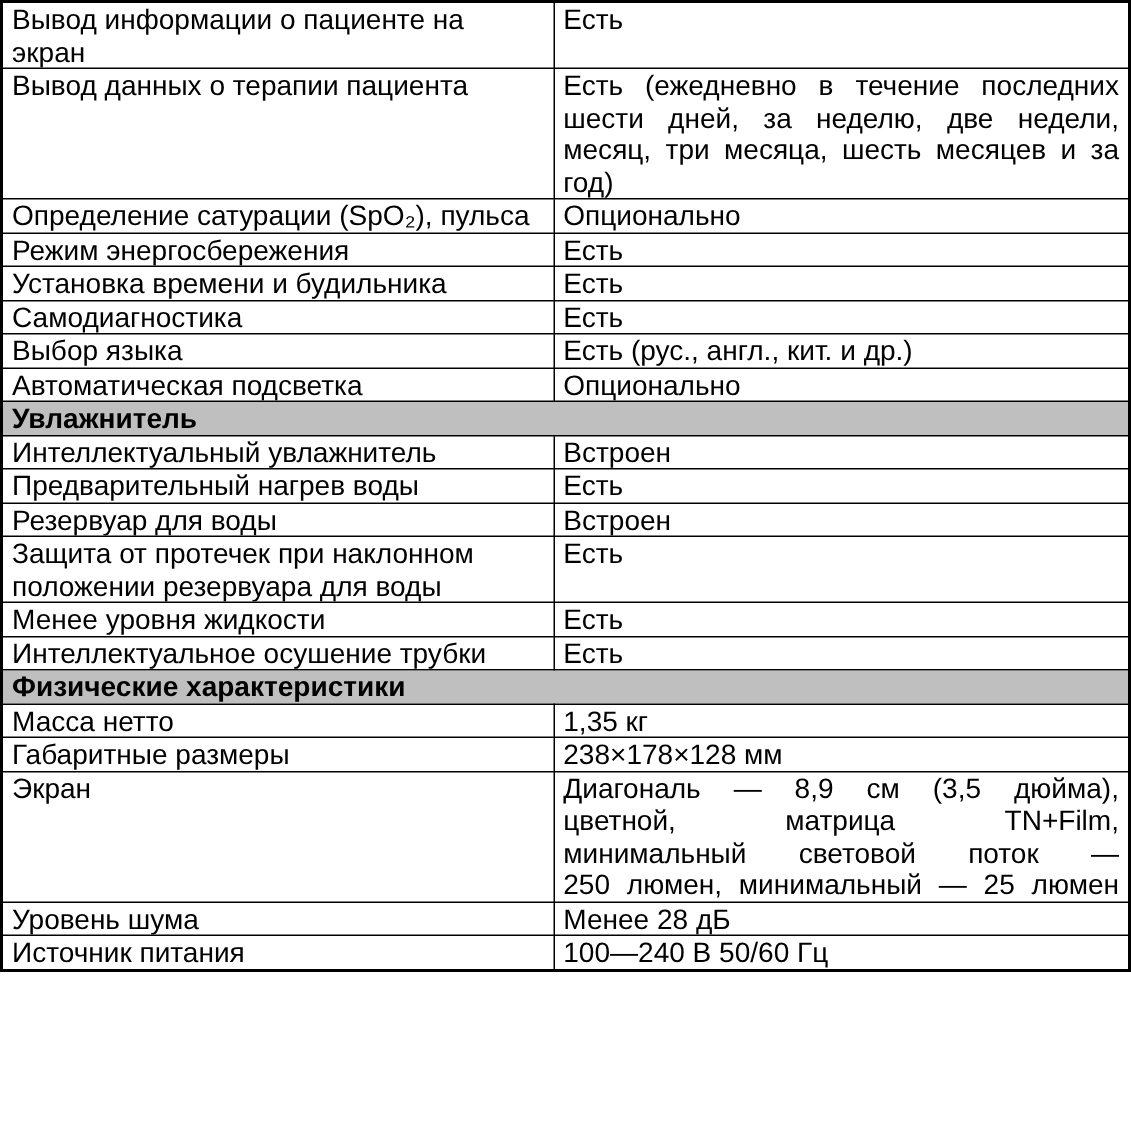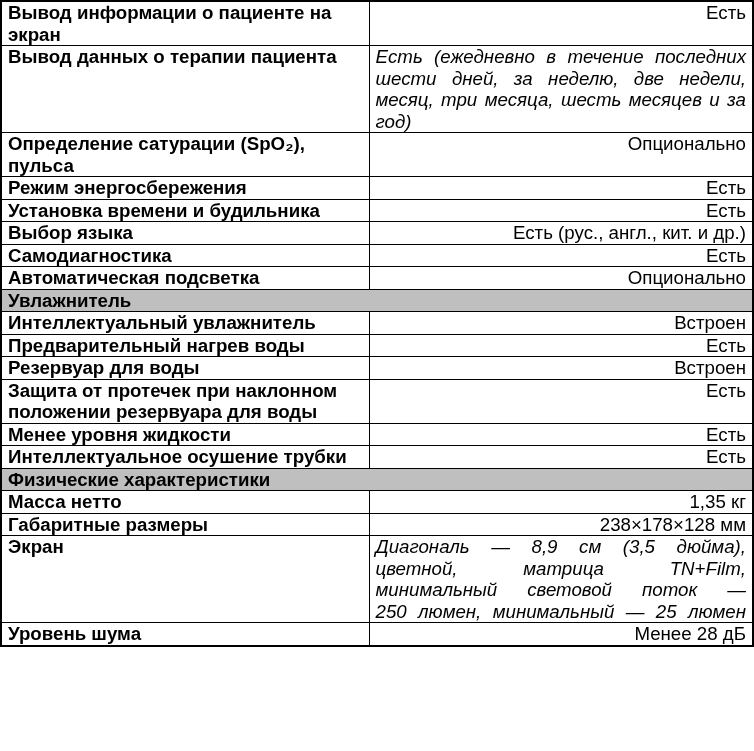--- a/index.html
+++ b/index.html
@@ -21,31 +21,29 @@
     color: #000;
   }
   .spec-table td {
     border: 1.5px solid #000;
     padding: 0 6px;
     vertical-align: top;
     overflow: hidden;
   }
   .col-label { width: 368px; }
   .label-cell {
-    font-weight: bold;
+    font-weight: normal;
   }
   .value-cell {
     padding-left: 8px;
-    text-align: right;
   }
   .value-cell.multiline {
     white-space: pre-line;
     text-align: justify;
     text-align-last: justify;
-    font-style: italic;
   }
   .section-cell {
     font-weight: bold;
     background: var(--section-bg, #bfbfbf);
     margin-top: 24px;
   }
 </style>
 </head>
 <body>
 
@@ -77,27 +75,27 @@
     <td class="label-cell">Режим энергосбережения</td>
     <td class="value-cell">Есть</td>
   </tr>
 
   <tr>
     <td class="label-cell">Установка времени и будильника</td>
     <td class="value-cell">Есть</td>
   </tr>
 
   <tr>
-    <td class="label-cell">Выбор языка</td>
-    <td class="value-cell">Есть (рус., англ., кит. и др.)</td>
+    <td class="label-cell">Самодиагностика</td>
+    <td class="value-cell">Есть</td>
   </tr>
 
   <tr>
-    <td class="label-cell">Самодиагностика</td>
-    <td class="value-cell">Есть</td>
+    <td class="label-cell">Выбор языка</td>
+    <td class="value-cell">Есть (рус., англ., кит. и др.)</td>
   </tr>
 
   <tr>
     <td class="label-cell">Автоматическая подсветка</td>
     <td class="value-cell">Опционально</td>
   </tr>
 
   <tr>
     <td class="section-cell" colspan="2">Увлажнитель</td>
   </tr>
@@ -153,15 +151,19 @@
 цветной, матрица TN+Film,
 минимальный световой поток&nbsp;—
 250&nbsp;люмен, минимальный&nbsp;— 25&nbsp;люмен</td>
   </tr>
 
   <tr>
     <td class="label-cell">Уровень шума</td>
     <td class="value-cell">Менее 28 дБ</td>
   </tr>
 
+  <tr>
+    <td class="label-cell">Источник питания</td>
+    <td class="value-cell">100—240 В 50/60 Гц</td>
+  </tr>
 
 </tbody>
 </table>
 
 </body></html>

